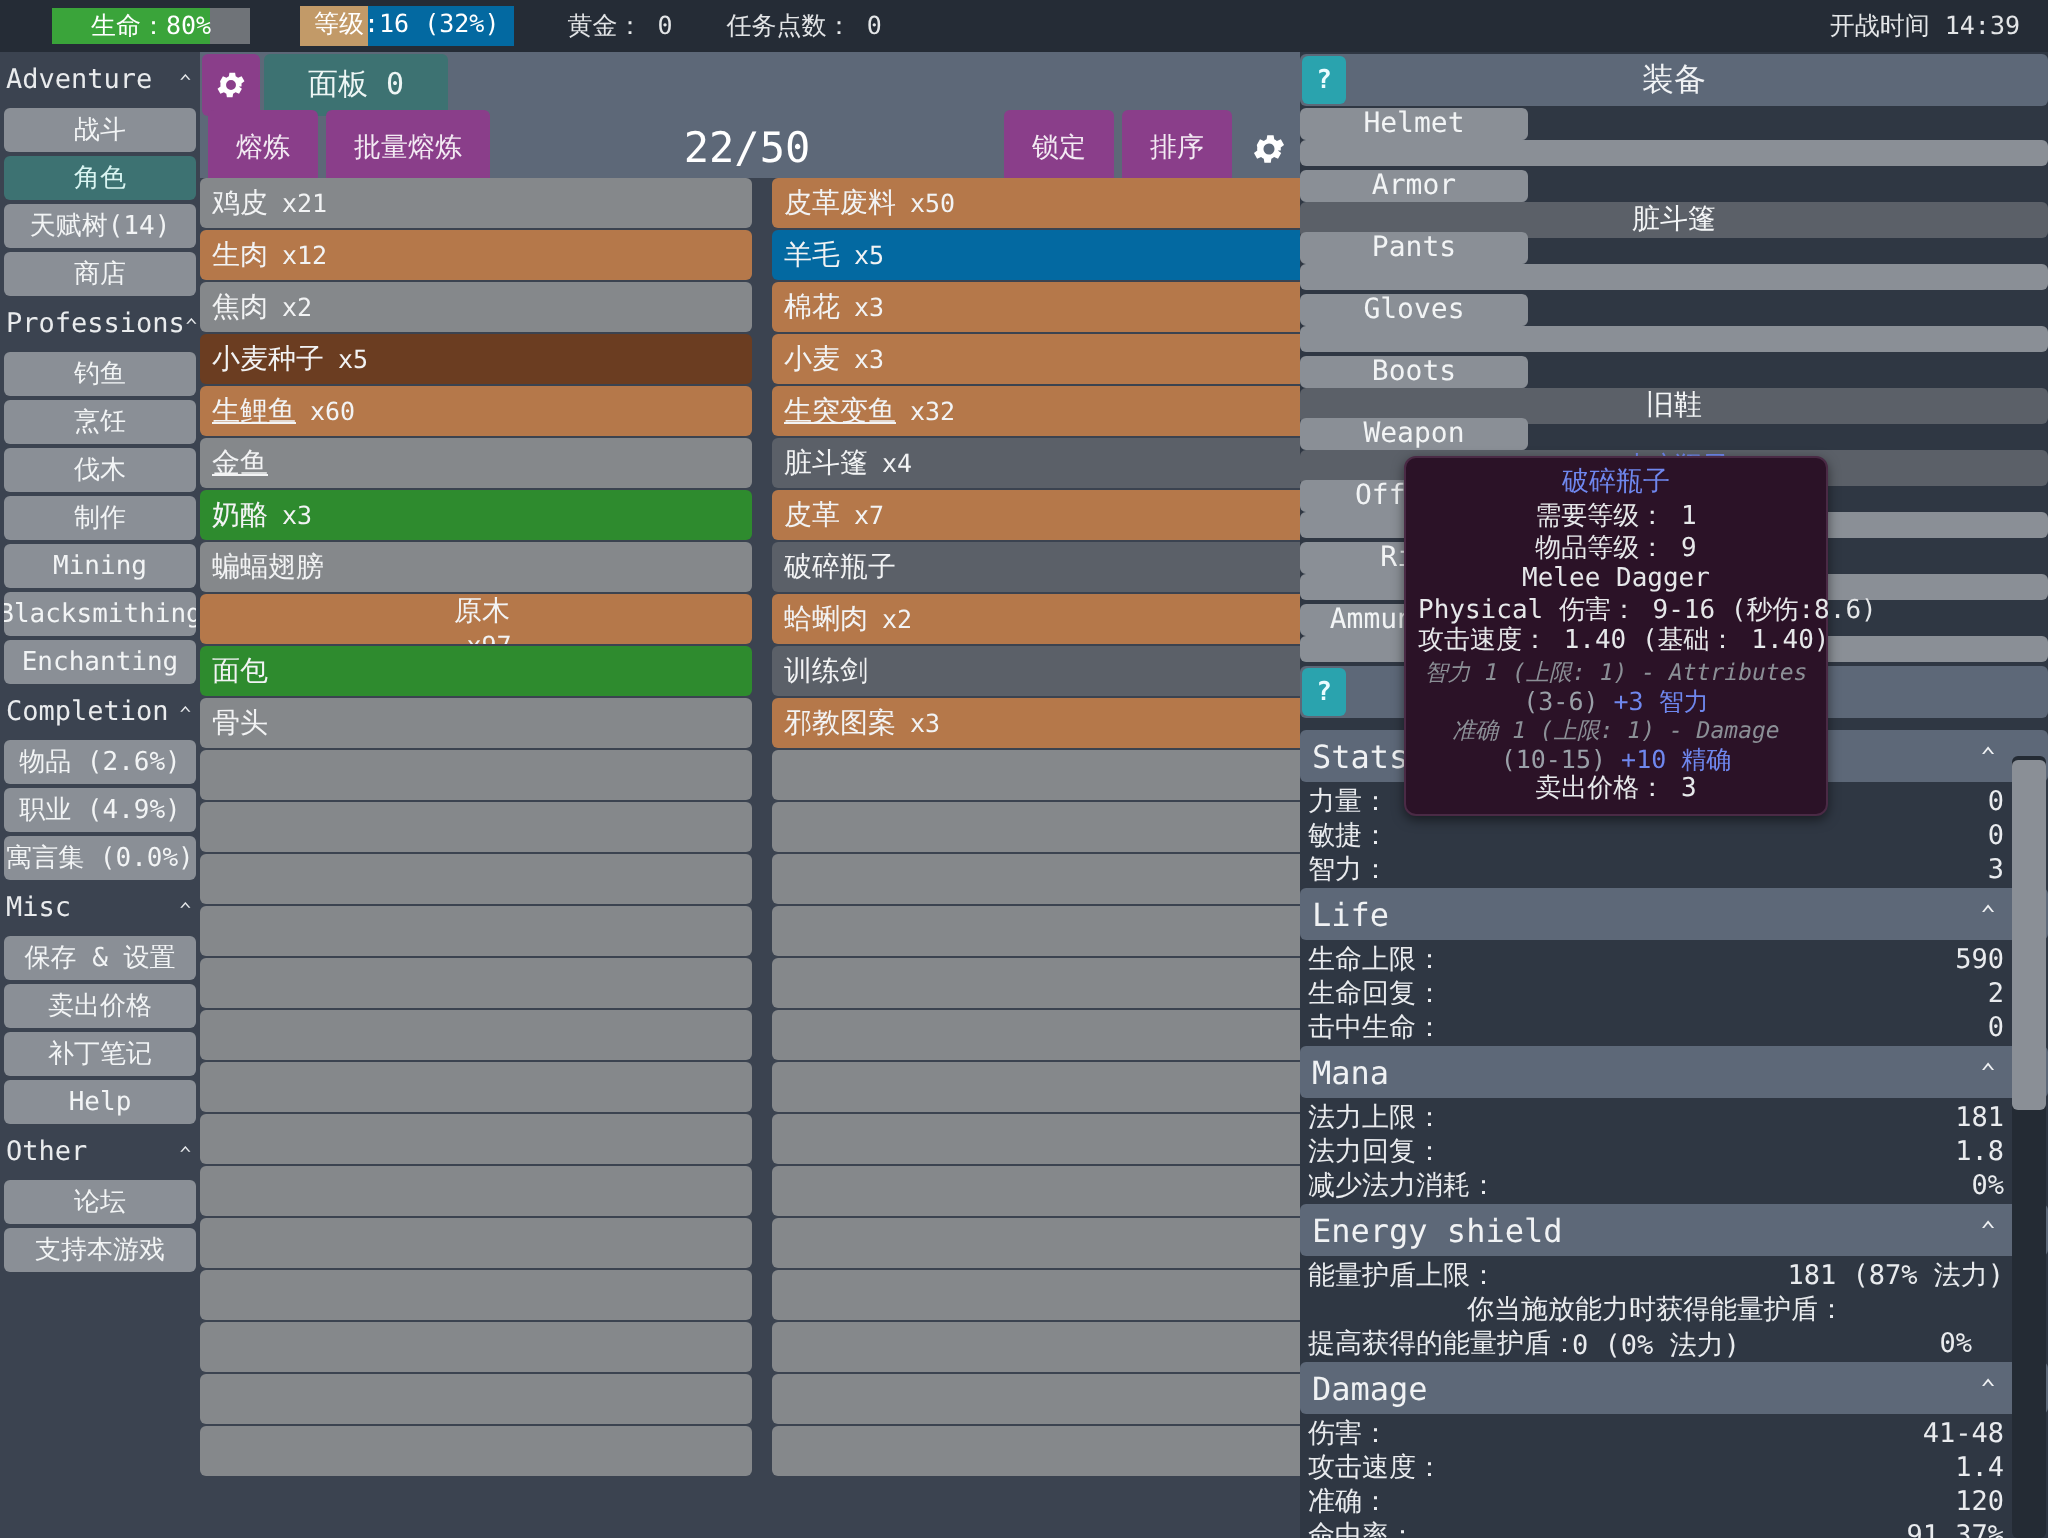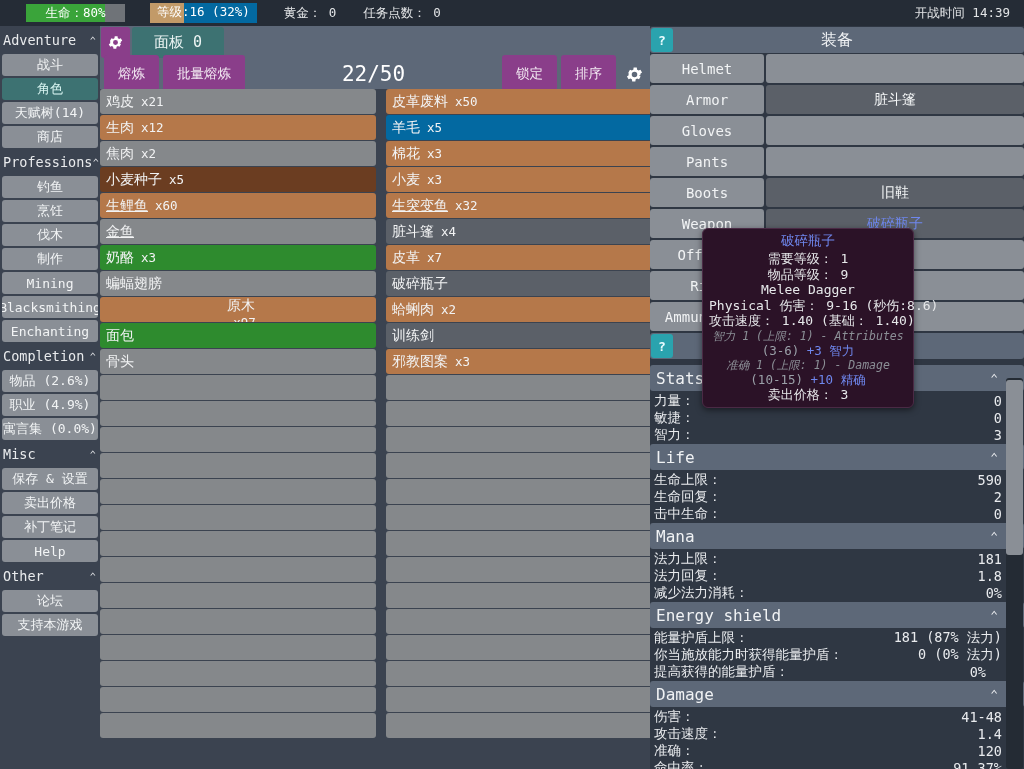--- a/index.html
+++ b/index.html
@@ -99,21 +99,21 @@
     font-size:16px; color:#f0f2f4; margin:1px 0;
   }
   .help-btn{
     position:absolute; left:1px; top:1px; width:22px; height:24px;
     background:#2aa3ae; border-radius:3px;
     display:flex; align-items:center; justify-content:center;
     font-size:13px; font-weight:bold; color:#eafcff;
   }
   .sec-head .collapse{ position:absolute; right:8px; font-size:13px; transform:scaleY(0.85); }
 
-  .eq-row{ display:flex; height:29px; margin-bottom:2px; }
+  .eq-row{ display:flex; height:29px; margin-bottom:2px;flex-direction:column; }
   .eq-label{
     width:114px; margin-right:2px; background:#8a8f96; border-radius:3px;
     display:flex; align-items:center; justify-content:center;
     font-size:14px; color:#f2f4f5;
   }
   .eq-val{
     flex:1; background:#8a8f96; border-radius:3px;
     display:flex; align-items:center; justify-content:center;
     font-size:14px; color:#f4f6f7;
   }
@@ -397,25 +397,25 @@
   <div id="eqlist">
       <div class="eq-row">
         <div class="eq-label">Helmet</div>
         <div class="eq-val"></div>
       </div>
       <div class="eq-row">
         <div class="eq-label">Armor</div>
         <div class="eq-val filled">脏斗篷</div>
       </div>
       <div class="eq-row">
+        <div class="eq-label">Pants</div>
+        <div class="eq-val"></div>
+      </div>
+      <div class="eq-row">
         <div class="eq-label">Gloves</div>
-        <div class="eq-val"></div>
-      </div>
-      <div class="eq-row">
-        <div class="eq-label">Pants</div>
         <div class="eq-val"></div>
       </div>
       <div class="eq-row">
         <div class="eq-label">Boots</div>
         <div class="eq-val filled">旧鞋</div>
       </div>
       <div class="eq-row">
         <div class="eq-label">Weapon</div>
         <div class="eq-val filled rare">破碎瓶子</div>
       </div>
@@ -487,21 +487,21 @@
         <span class="v">0%</span>
       </div>
       <div class="sec-head" style="justify-content: flex-start; padding-left: 6px;">
         <span>Energy shield</span>
         <span class="collapse" style="right: 26px;">⌃</span>
       </div>
       <div class="stat-line" style="padding-right: 22px;">
         <span>能量护盾上限：</span>
         <span class="v">181 (87% 法力)</span>
       </div>
-      <div class="stat-line" style="padding-right: 22px;">
+      <div class="stat-line" style="padding-right: 22px; flex-direction: column;">
         <span>你当施放能力时获得能量护盾：</span>
         <span class="v">0 (0% 法力)</span>
       </div>
       <div class="stat-line" style="padding-right: 38px;">
         <span>提高获得的能量护盾：</span>
         <span class="v">0%</span>
       </div>
       <div class="sec-head" style="justify-content: flex-start; padding-left: 6px;">
         <span>Damage</span>
         <span class="collapse" style="right: 26px;">⌃</span>

